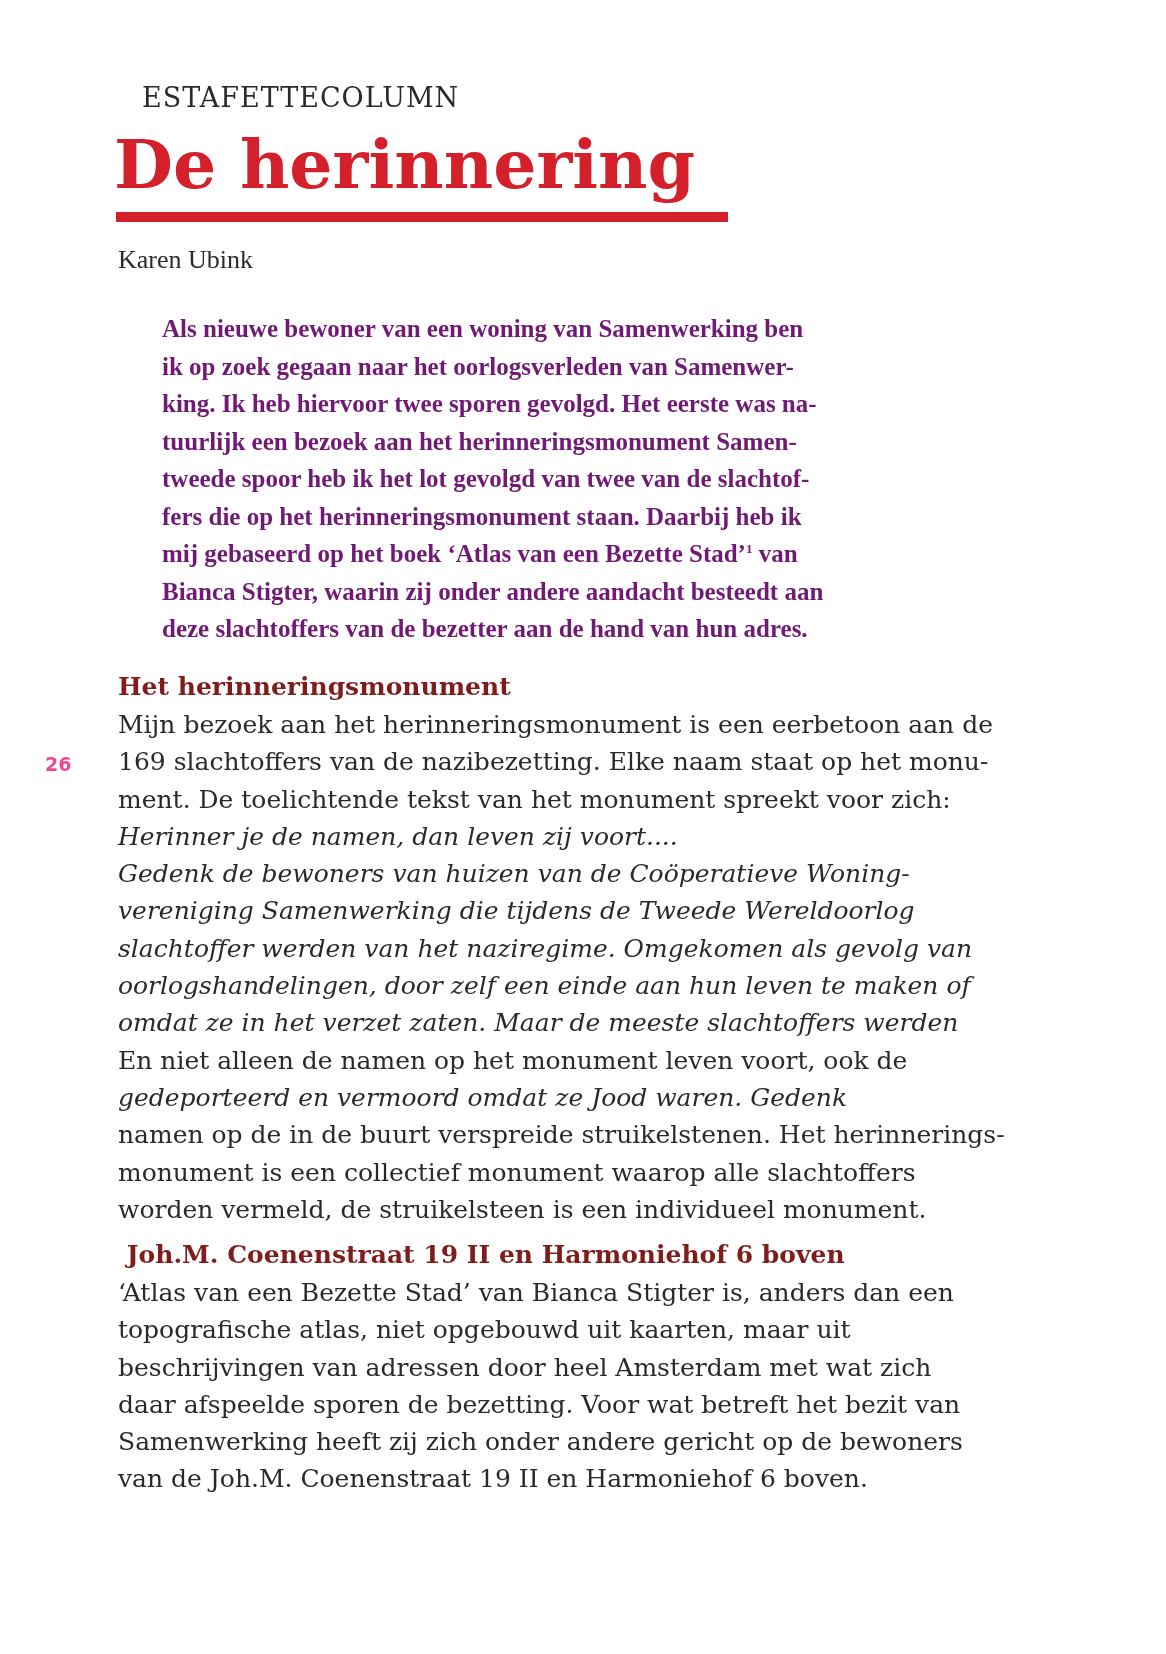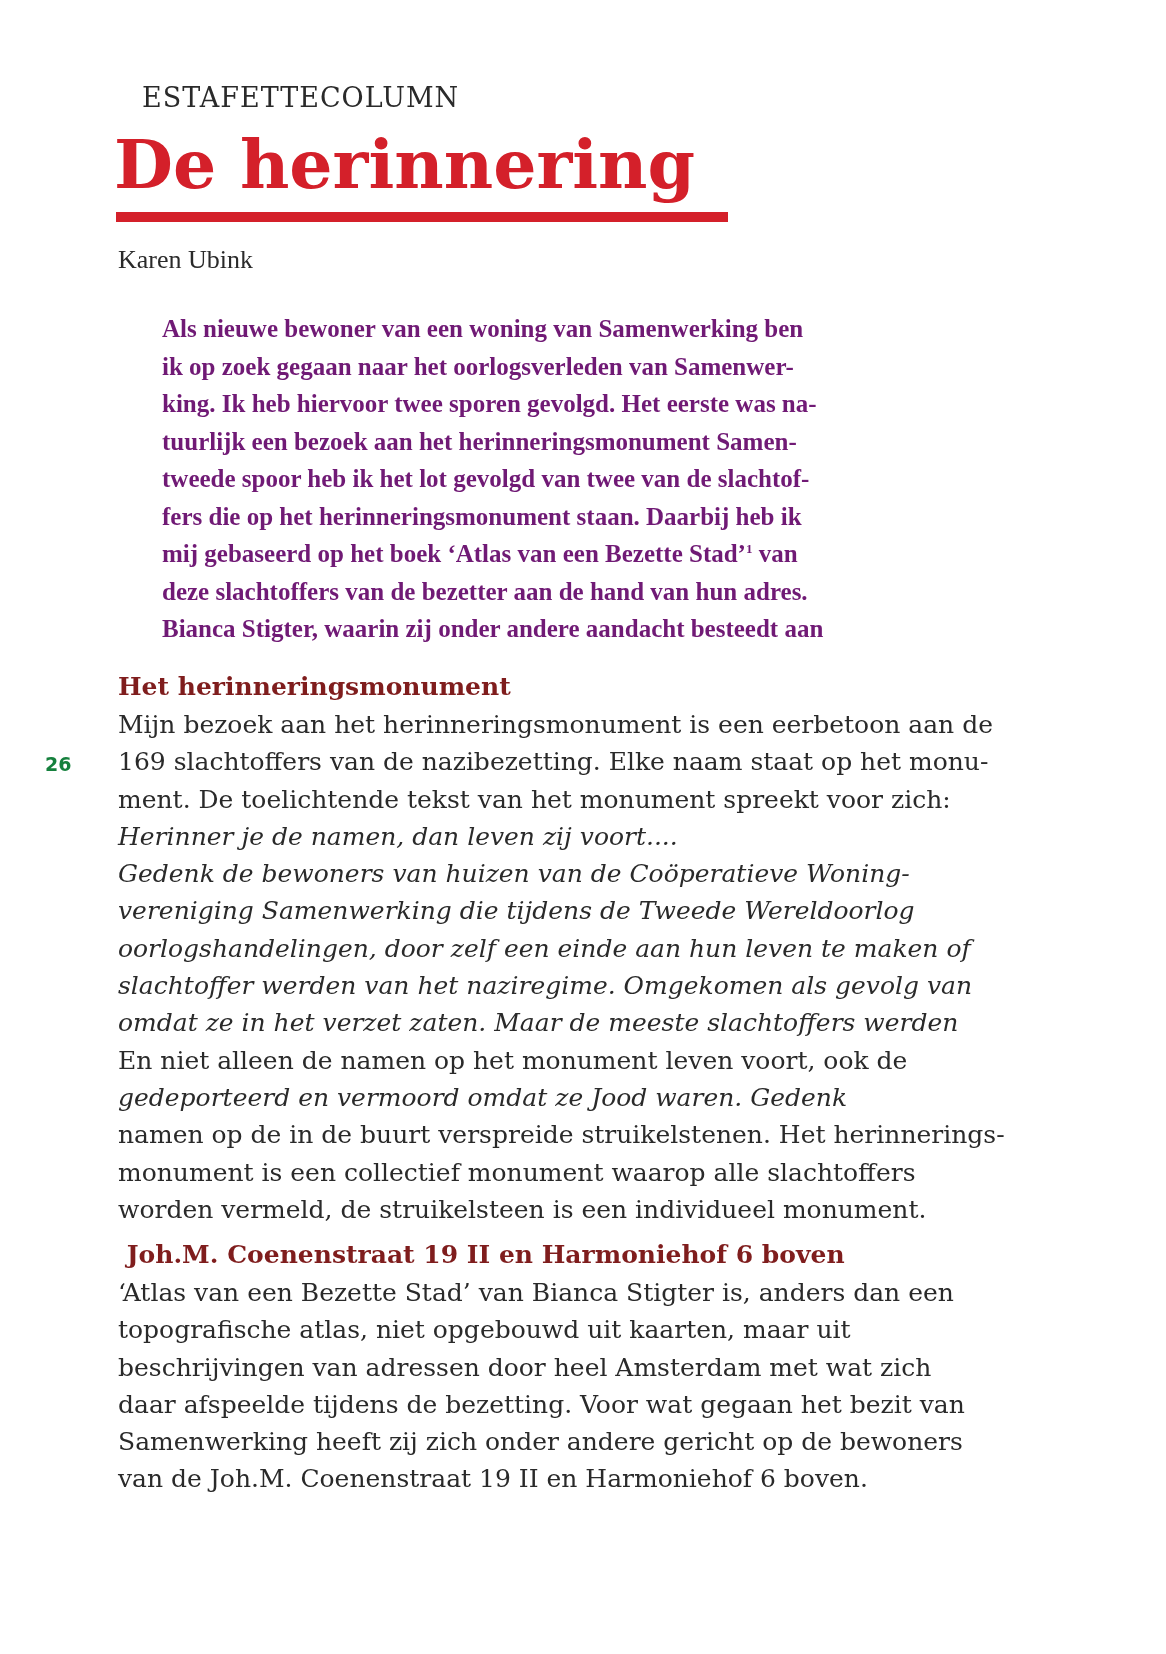--- a/index.html
+++ b/index.html
@@ -27,21 +27,21 @@
   }
   .intro {
     position: absolute; left: 157px; top: 305px; width: 830px;
     font-family: Liberation Serif, serif; font-weight: bold; font-size: 25px;
     line-height: 37.5px; color: #701a75; margin: 5px;
   }
   .intro .line { display: block; white-space: nowrap; }
   sup { font-size: 13px; vertical-align: super; line-height: 0; }
   .page-number {
     position: absolute; left: 45px; top: 753px;
-    font-family: "DejaVu Sans", sans-serif; font-weight: bold; font-size: 19px; color: #15803d;
+    font-family: "DejaVu Sans", sans-serif; font-weight: bold; font-size: 19px; color: #ec4899;
   }
   .section-heading {
     position: absolute; left: 118px;
     font-family: "DejaVu Serif", serif; font-weight: bold; font-size: 25px;
     color: #7f1d1d; margin: 0;
   }
   .body-block {
     position: absolute; left: 118px; width: 860px;
     font-family: "DejaVu Serif", serif; font-size: 25px; line-height: 37.3px;
     color: #2a2a2a; margin: 0;
@@ -59,46 +59,46 @@
   <div class="author">Karen Ubink</div>
 
   <p class="intro">
     <span class="line">Als nieuwe bewoner van een woning van Samenwerking ben</span>
     <span class="line">ik op zoek gegaan naar het oorlogsverleden van Samenwer-</span>
     <span class="line">king. Ik heb hiervoor twee sporen gevolgd. Het eerste was na-</span>
     <span class="line">tuurlijk een bezoek aan het herinneringsmonument Samen-</span>
     <span class="line">tweede spoor heb ik het lot gevolgd van twee van de slachtof-</span>
     <span class="line">fers die op het herinneringsmonument staan. Daarbij heb ik</span>
     <span class="line"><span>mij gebaseerd op het boek ‘Atlas van een Bezette Stad’</span><sup>1</sup><span> van</span></span>
+    <span class="line">Bianca Stigter, waarin zij onder andere aandacht besteedt aan</span>
     <span class="line">deze slachtoffers van de bezetter aan de hand van hun adres.</span>
-    <span class="line">Bianca Stigter, waarin zij onder andere aandacht besteedt aan</span>
   </p>
 
   <div class="page-number">26</div>
 
   <h2 class="section-heading" style="top:672px;">Het herinneringsmonument</h2>
   <div class="body-block" style="top:706px;" id="sec0">
       <span class="line">Mijn bezoek aan het herinneringsmonument is een eerbetoon aan de</span>
       <span class="line">169 slachtoffers van de nazibezetting. Elke naam staat op het monu-</span>
       <span class="line">ment. De toelichtende tekst van het monument spreekt voor zich:</span>
       <span class="line italic">Herinner je de namen, dan leven zij voort....</span>
       <span class="line italic">Gedenk de bewoners van huizen van de Coöperatieve Woning-</span>
       <span class="line italic">vereniging Samenwerking die tijdens de Tweede Wereldoorlog</span>
+      <span class="line italic">slachtoffer werden van het naziregime. Omgekomen als gevolg van</span>
       <span class="line italic">oorlogshandelingen, door zelf een einde aan hun leven te maken of</span>
-      <span class="line italic">slachtoffer werden van het naziregime. Omgekomen als gevolg van</span>
       <span class="line italic">omdat ze in het verzet zaten. Maar de meeste slachtoffers werden</span>
       <span class="line">En niet alleen de namen op het monument leven voort, ook de</span>
       <span class="line italic">gedeporteerd en vermoord omdat ze Jood waren. Gedenk</span>
       <span class="line">namen op de in de buurt verspreide struikelstenen. Het herinnerings-</span>
       <span class="line">monument is een collectief monument waarop alle slachtoffers</span>
       <span class="line">worden vermeld, de struikelsteen is een individueel monument.</span>
     </div>
 
   <h2 class="section-heading" style="top:1240px; white-space:pre;"> Joh.M. Coenenstraat 19 II en Harmoniehof 6 boven</h2>
   <div class="body-block" style="top:1274px;" id="sec1">
       <span class="line">‘Atlas van een Bezette Stad’ van Bianca Stigter is, anders dan een</span>
       <span class="line">topografische atlas, niet opgebouwd uit kaarten, maar uit</span>
       <span class="line">beschrijvingen van adressen door heel Amsterdam met wat zich</span>
-      <span class="line">daar afspeelde tijdens de bezetting. Voor wat gegaan het bezit van</span>
+      <span class="line">daar afspeelde sporen de bezetting. Voor wat betreft het bezit van</span>
       <span class="line">Samenwerking heeft zij zich onder andere gericht op de bewoners</span>
       <span class="line">van de Joh.M. Coenenstraat 19 II en Harmoniehof 6 boven.</span>
     </div>
 </div>
 
 </body></html>

